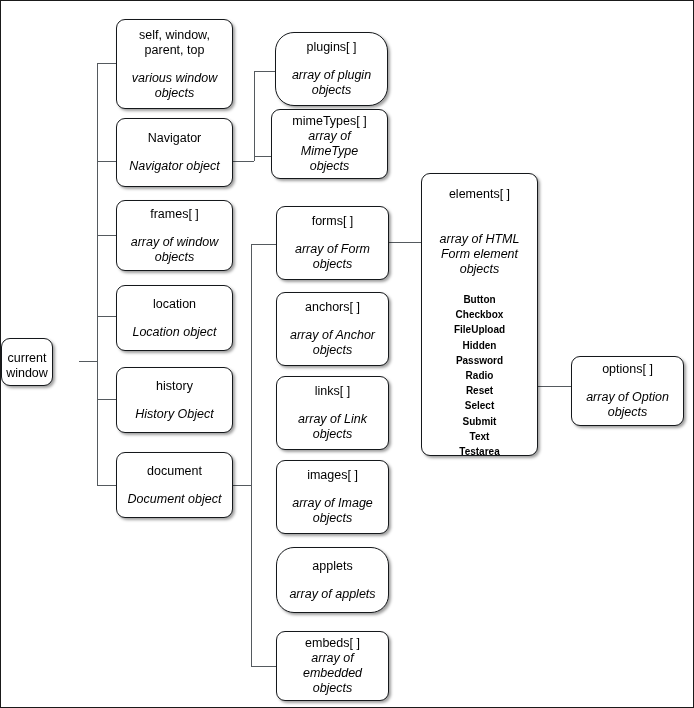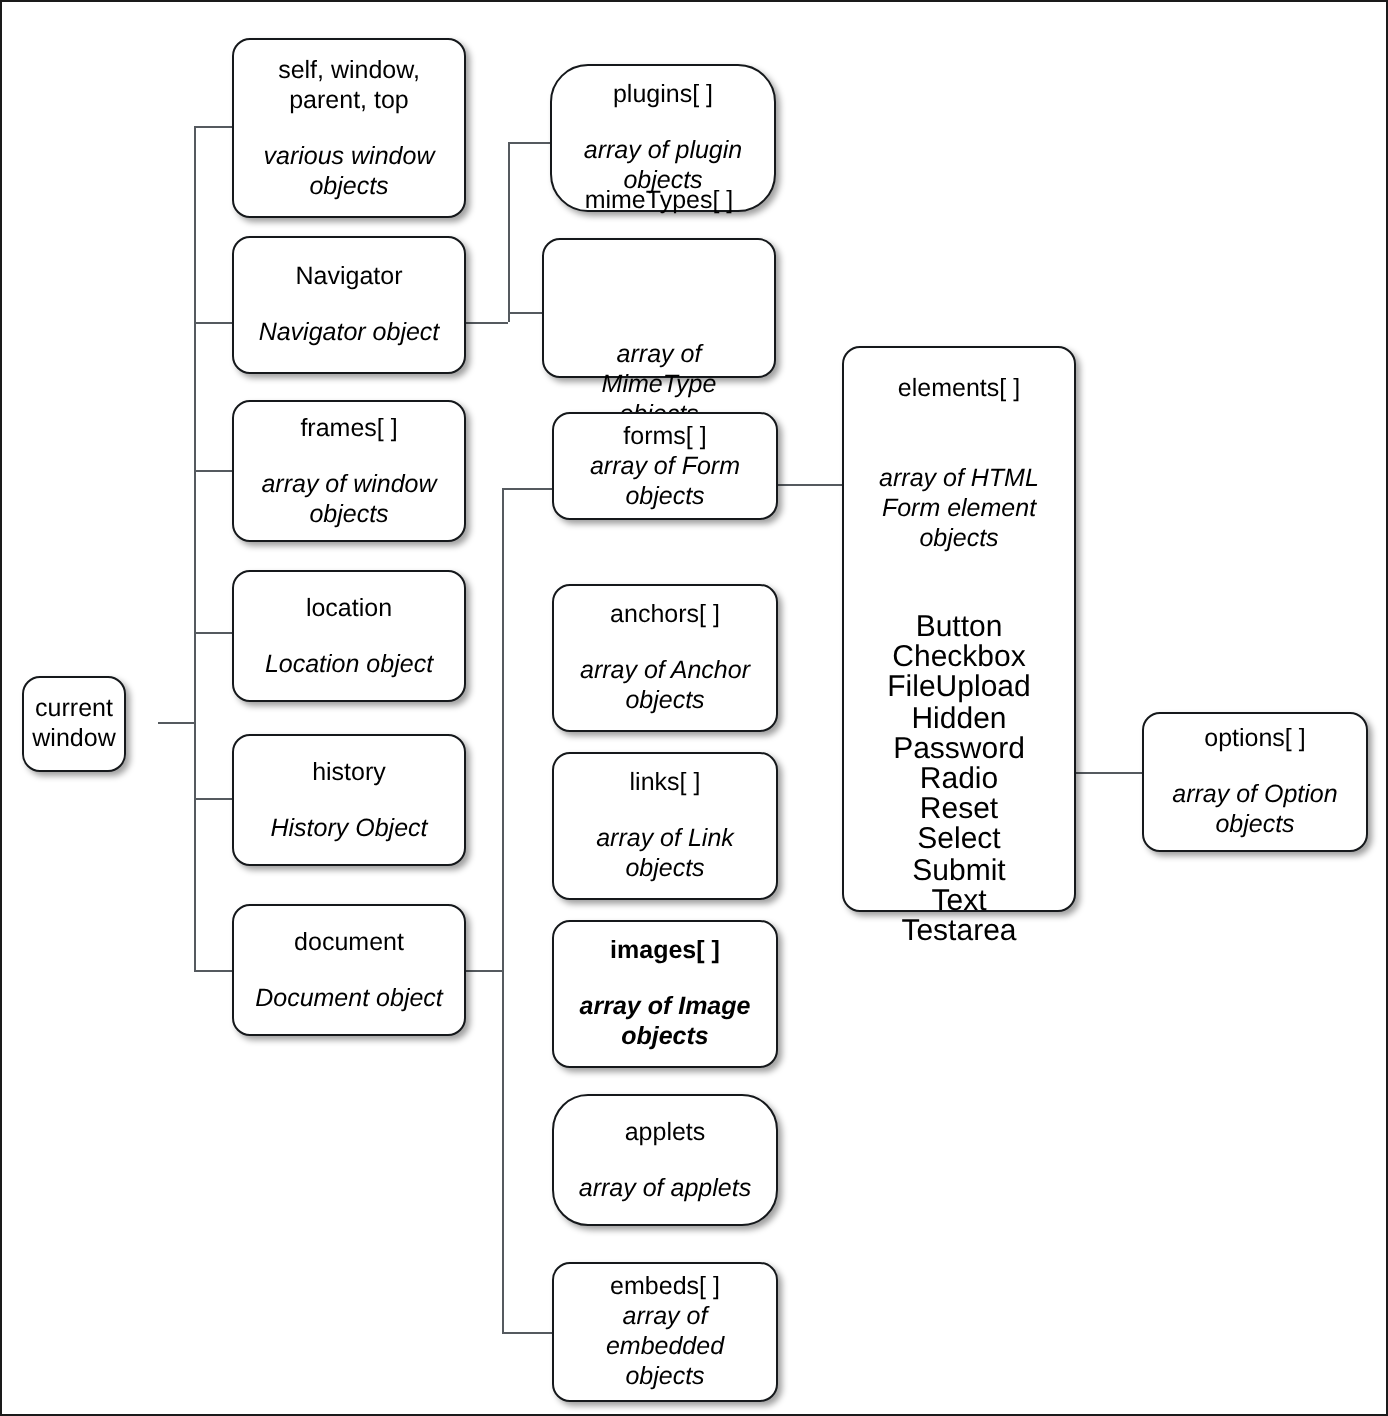--- a/index.html
+++ b/index.html
@@ -64,25 +64,25 @@
     line-height: 15px;
   }
 
   
   #node-elements {
     justify-content: flex-start;
     padding-top: 13px;
   }
   #node-elements .desc { margin-bottom: 0; }
   .elements-list {
-    margin-top: 14px;
-    font-size: 15px;
+    font-size: 10px;
     line-height: 15.2px;
     font-style: normal;
     text-align: center;
+    font-weight: bold;
   }
   .elements-list div { white-space: nowrap; }
 </style>
 </head>
 <body>
 
 <div id="canvas">
 
   <div class="line h" style="left:78px; top:360px; width:18px;"></div>
 
@@ -102,21 +102,21 @@
 
   <div class="line h" style="left:232px; top:484px; width:19px;"></div>
   <div class="line v" style="left:250px; top:243px; height:422px;"></div>
   <div class="line h" style="left:250px; top:243px; width:25px;"></div>
   <div class="line h" style="left:250px; top:665px; width:25px;"></div>
 
   <div class="line h" style="left:388px; top:241px; width:33px;"></div>
 
   <div class="line h" style="left:537px; top:385px; width:34px;"></div>
 
-  <div class="node plain" id="node-current-window" style="left:10px; top:337px; width:52px; height:48px;">
+  <div class="node plain" id="node-current-window" style="left:0; top:337px; width:52px; height:48px;justify-content:flex-end;">
     <div class="title">current
 window</div>
   </div>
 
   <div class="node" style="left:115px; top:18px; width:117px; height:90px;">
     <div class="title">self, window,
 parent, top</div>
     <div class="gap"></div>
     <div class="desc">various window
 objects</div>
@@ -153,49 +153,49 @@
     <div class="desc">History Object</div>
   </div>
 
   <div class="node" style="left:274px; top:31px; width:113px; height:74px;border-radius:19px;">
     <div class="title">plugins[ ]</div>
     <div class="gap"></div>
     <div class="desc">array of plugin
 objects</div>
   </div>
 
-  <div class="node" style="left:270px; top:118px; width:117px; height:70px;gap:31px;">
+  <div class="node" style="left:270px; top:108px; width:117px; height:70px;">
     <div class="title">mimeTypes[ ]</div>
     <div class="gap"></div>
     <div class="desc">array of MimeType
 objects</div>
   </div>
 
-  <div class="node" style="left:275px; top:205px; width:113px; height:54px;">
+  <div class="node" style="left:275px; top:205px; width:113px; height:74px;">
     <div class="title">forms[ ]</div>
     <div class="gap"></div>
     <div class="desc">array of Form
 objects</div>
   </div>
 
   <div class="node" style="left:275px; top:291px; width:113px; height:74px;">
     <div class="title">anchors[ ]</div>
     <div class="gap"></div>
     <div class="desc">array of Anchor
 objects</div>
   </div>
 
   <div class="node" style="left:275px; top:375px; width:113px; height:74px;">
     <div class="title">links[ ]</div>
     <div class="gap"></div>
     <div class="desc">array of Link
 objects</div>
   </div>
 
-  <div class="node" style="left:275px; top:459px; width:113px; height:74px;font-weight:bold;">
+  <div class="node" style="left:275px; top:459px; width:113px; height:74px;">
     <div class="title">images[ ]</div>
     <div class="gap"></div>
     <div class="desc">array of Image
 objects</div>
   </div>
 
   <div class="node" style="left:275px; top:546px; width:113px; height:66px;border-radius:18px;">
     <div class="title">applets</div>
     <div class="gap"></div>
     <div class="desc">array of applets</div>

